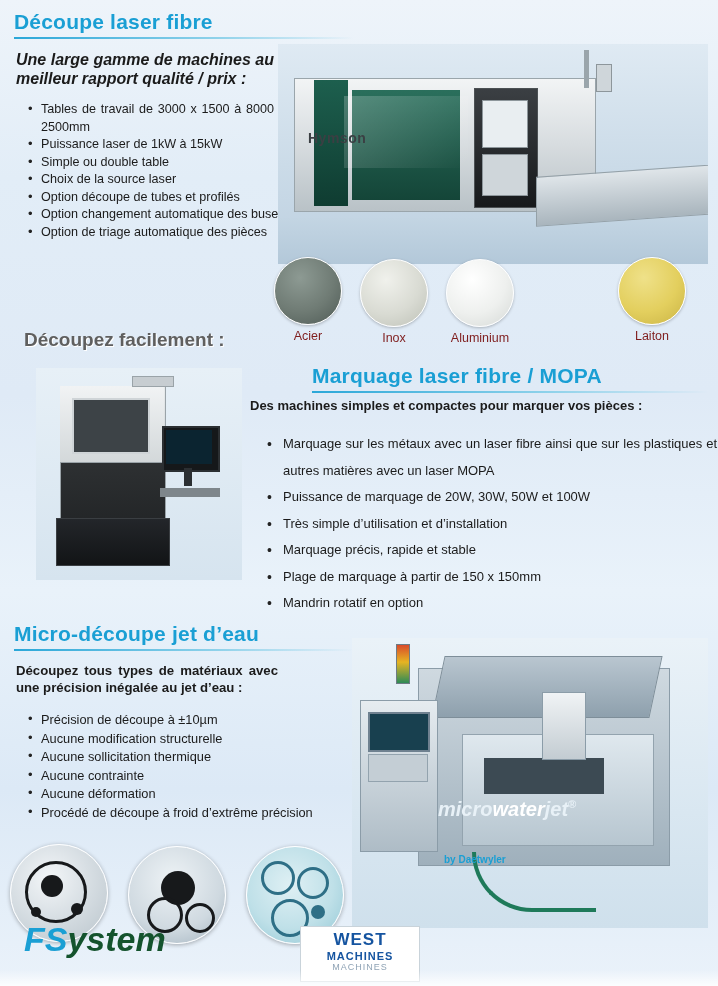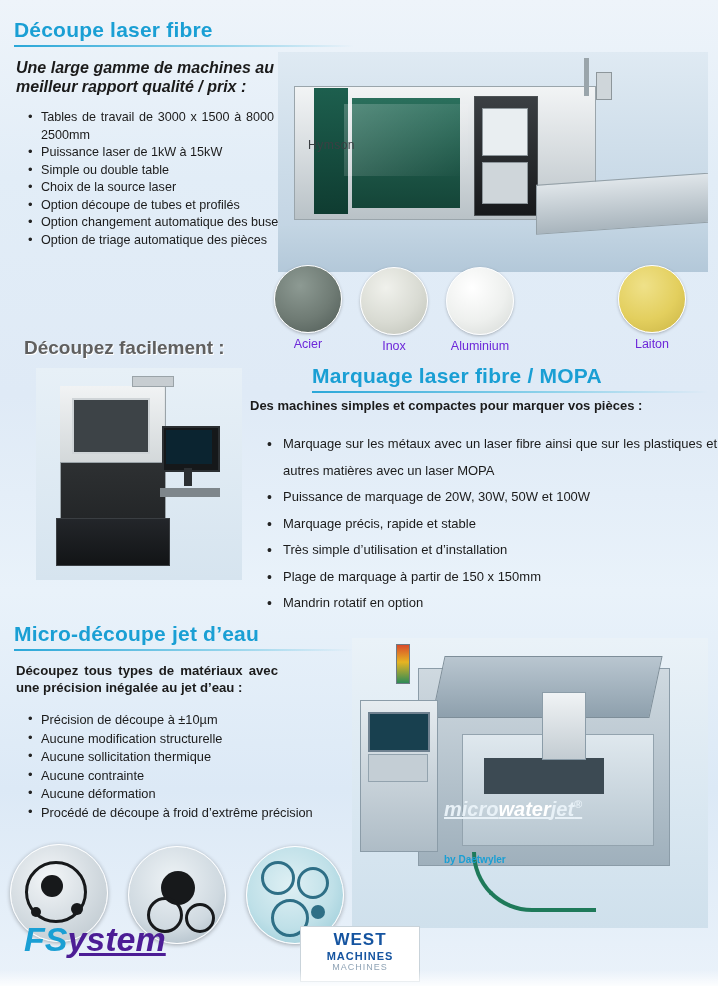--- a/index.html
+++ b/index.html
@@ -31,21 +31,21 @@
   }
   .title-rule {
     height: 2px;
     background: linear-gradient(90deg, #2aa7d8 0%, #8fd2ea 60%, rgba(143,210,234,0) 100%);
     margin-top: 3px;
   }
 
   
   #sec-laser {
     position: absolute;
-    left: 0; top: 12px;
+    left: 0; top: 4px;
     width: 718px;
     height: 352px;
   }
   #sec-laser .heading {
     position: absolute;
     left: 14px; top: 6px;
     width: 340px;
   }
   .intro {
     position: absolute;
@@ -133,21 +133,21 @@
   #photo-laser .tower {
     position: absolute; left: 318px; top: 20px; width: 14px; height: 26px;
     background: #cfd6da; border: 1px solid #8d969b;
   }
   #photo-laser .pipe {
     position: absolute; left: 306px; top: 6px; width: 5px; height: 38px;
     background: #9aa5ab;
   }
   #photo-laser .logo-txt {
     position: absolute; left: 30px; top: 86px;
-    font-size: 12px; color: #3b3f43; font-weight: normal; letter-spacing: .5px;
+    font-size: 14px; color: #3b3f43; font-weight: bold; letter-spacing: .5px;
   }
   #photo-laser .glass {
     position: absolute; left: 66px; top: 52px; width: 124px; height: 72px;
     background: linear-gradient(135deg, rgba(255,255,255,.22), rgba(255,255,255,0));
   }
 
   
   #materials {
     position: absolute;
     left: 272px; top: 253px;
@@ -161,21 +161,21 @@
   .mat .disc {
     width: 66px; height: 66px;
     border-radius: 50%;
     margin: 0 auto;
     border: 1px solid #ffffff;
     box-shadow: 0 1px 3px rgba(0,0,0,.25);
   }
   .mat .cap {
     font-size: 12.5px;
     margin-top: 4px;
-    color: #6d28d9;
+    color: #7f1d1d;
   }
 
   .sub-heading {
     position: absolute;
     font-size: 19px;
     font-weight: bold;
     color: #5f5f5f;
     text-shadow: 1px 1px 0 #ffffff;
   }
   #decoupez-facilement { left: 24px; top: 325px; }
@@ -338,24 +338,23 @@
     background: linear-gradient(180deg,#f0f3f5 0%, #c3ccd2 100%);
     border: 1px solid #8b9ca8;
   }
   #photo-jet .hose {
     position: absolute; left: 120px; top: 214px; width: 120px; height: 56px;
     border-bottom: 4px solid #1f7a5a;
     border-left: 4px solid #1f7a5a;
     border-radius: 0 0 0 60px;
   }
   #photo-jet .brand {
-    position: absolute; left: 92px; top: 160px;
+    position: absolute; left: 86px; top: 160px;
     font-size: 20px; font-weight: bold; color: #e8f1f7;
     font-style: italic;
-    text-decoration: underline;
   }
   #photo-jet .brand b { color: #ffffff; }
   #photo-jet .brand .reg { font-size: 11px; vertical-align: super; }
   #photo-jet .brand-sub {
     position: absolute; left: 92px; top: 184px;
     font-size: 10px; color: #1a9fd4; font-weight: bold; margin-top: 32px;
   }
 
   
   #samples { position: absolute; left: 6px; top: 228px; width: 340px; height: 100px; }
@@ -373,21 +372,21 @@
   .sdot { position: absolute; border-radius: 50%; background: #17191b; }
   .sring { position: absolute; border-radius: 50%; border: 3px solid #17191b; }
 
   
   #footer { position: absolute; left: 0; top: 920px; width: 718px; height: 66px; }
   #fs-logo {
     position: absolute; left: 24px; top: 0;
     font-size: 34px; font-weight: bold; font-style: italic;
   }
   #fs-logo .blue { color: #1a9fd4; }
-  #fs-logo .dark { color: #4c1d95; text-decoration: underline; }
+  #fs-logo .dark { color: #14532d; }
   #west-logo {
     position: absolute; left: 300px; top: 6px;
     width: 118px; height: 54px;
     background: #ffffff;
     border: 1px solid #c9d3da;
     text-align: center;
   }
   #west-logo .w1 {
     color: #1554a0; font-weight: bold; font-size: 17px; letter-spacing: 1px; margin-top: 3px;
   }
@@ -468,22 +467,22 @@
     <div class="heading">
       <div class="section-title">Marquage laser fibre / MOPA</div>
       <div class="title-rule"></div>
     </div>
 
     <div id="marq-intro">Des machines simples et compactes pour marquer vos pièces :</div>
 
     <ul class="bullets" id="marq-bullets">
       <li>Marquage sur les métaux avec un laser fibre ainsi que sur les plastiques et autres matières avec un laser MOPA</li>
       <li>Puissance de marquage de 20W, 30W, 50W et 100W</li>
+      <li>Très simple d’utilisation et d’installation</li>
       <li>Marquage précis, rapide et stable</li>
-      <li>Très simple d’utilisation et d’installation</li>
       <li>Plage de marquage à partir de 150 x 150mm</li>
       <li>Mandrin rotatif en option</li>
     </ul>
 
     <div class="photo" id="photo-marquage">
       <div class="cab"></div>
       <div class="cab-top"></div>
       <div class="door"></div>
       <div class="base"></div>
       <div class="arm"></div>

